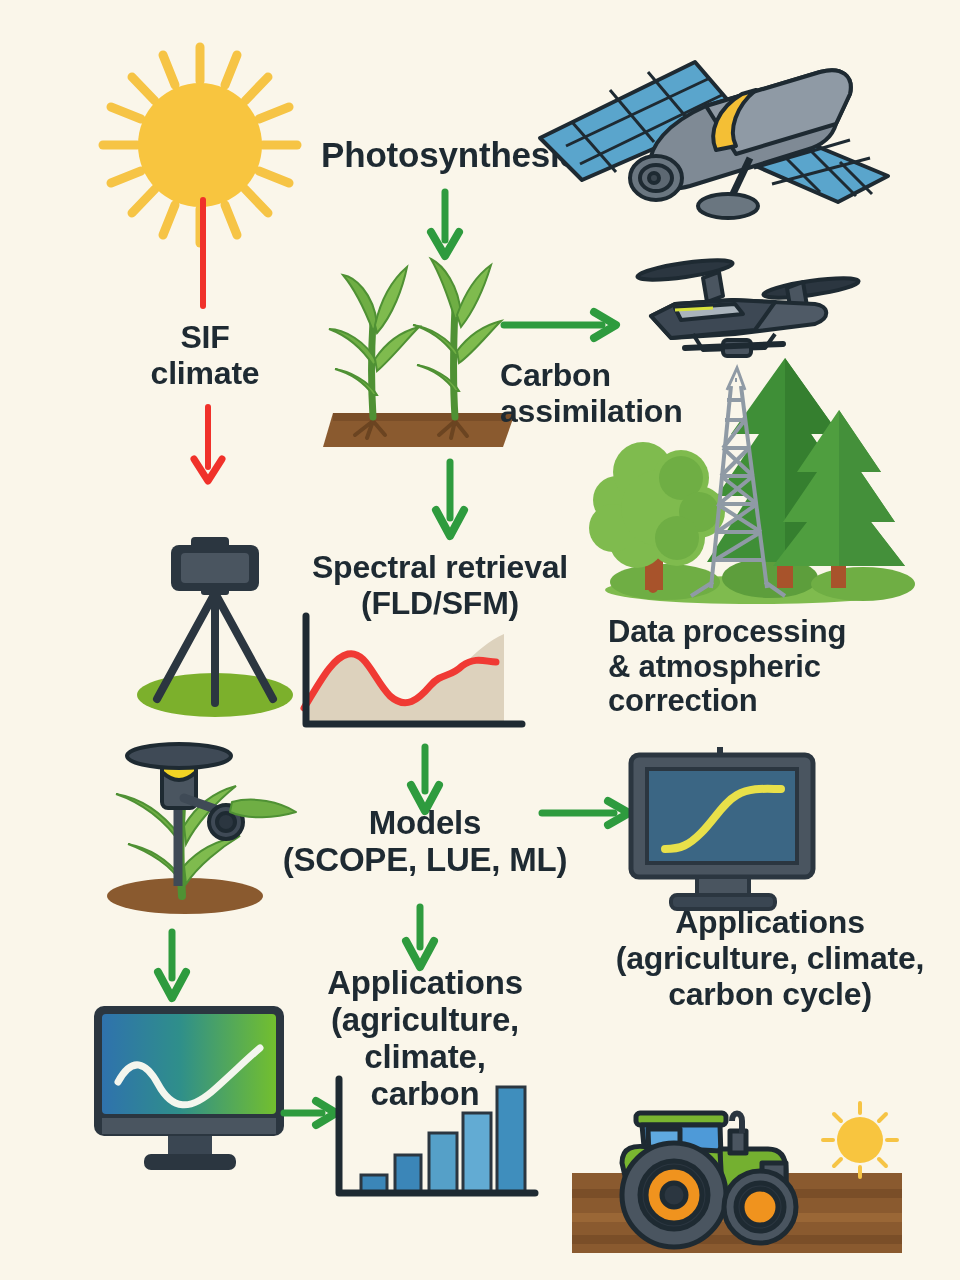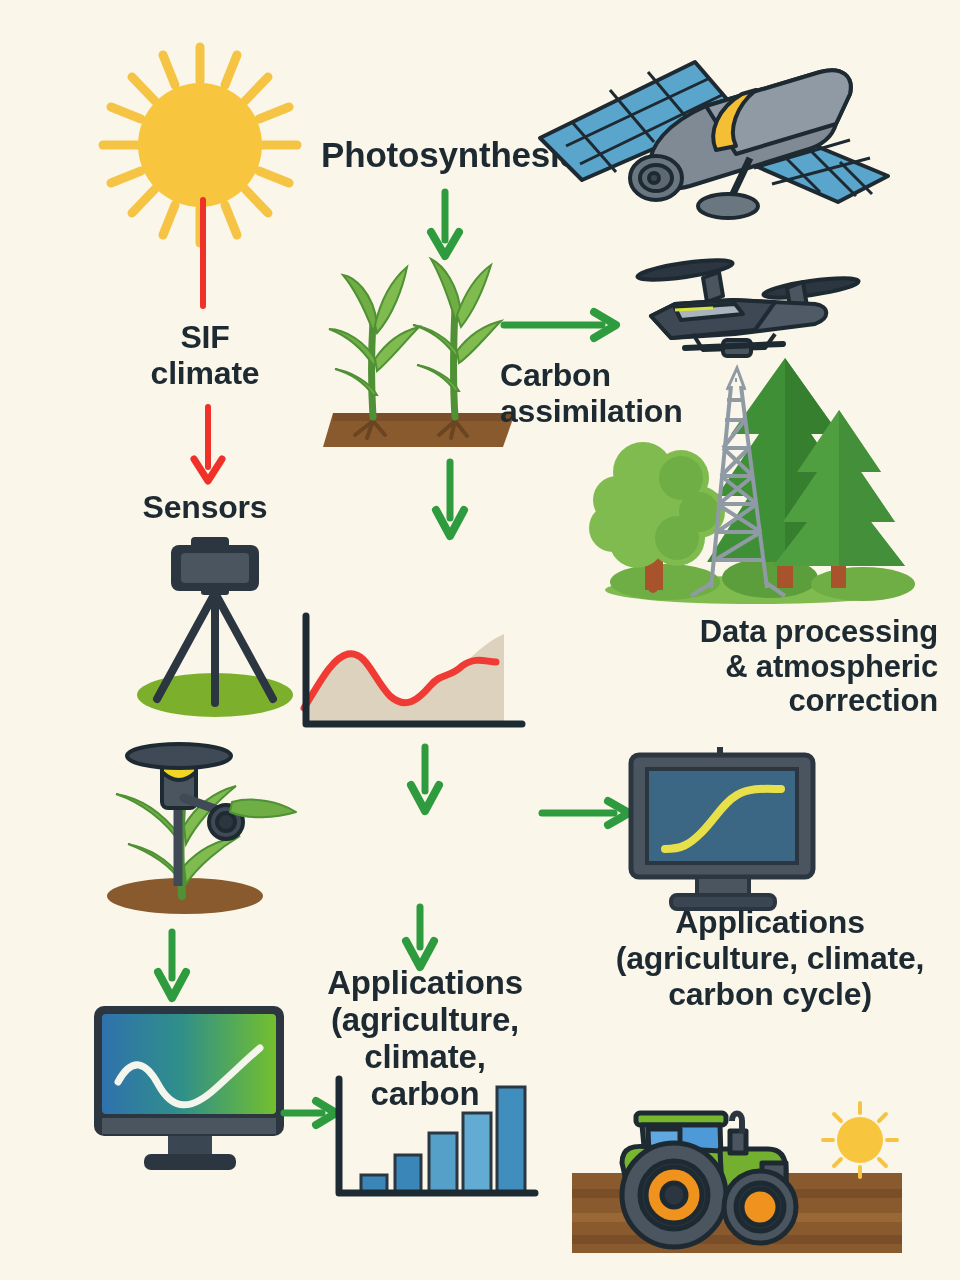--- a/index.html
+++ b/index.html
@@ -64,21 +64,20 @@
   <div class="lbl" style="left:100px;top:320px;width:210px;font-size:32px;">SIF
 climate</div>
 
   <div class="node" style="left:190px;top:405px;">
     <svg width="36" height="80" viewBox="0 0 36 80">
       <line x1="18" y1="2" x2="18" y2="62" stroke="#f0312a" stroke-width="6" stroke-linecap="round"></line>
       <path d="M4 54 L18 76 L32 54" fill="none" stroke="#f0312a" stroke-width="7" stroke-linecap="round" stroke-linejoin="round"></path>
     </svg>
   </div>
 
-  <div class="lbl" style="left:110px;top:490px;width:190px;font-size:32px;">Sensors</div>
 
   <div class="lbl" style="left:305px;top:135px;width:290px;font-size:35px;">Photosynthesis</div>
 
   <div class="node" style="left:425px;top:190px;">
     <svg width="40" height="70" viewBox="0 0 40 70">
       <line x1="20" y1="2" x2="20" y2="50" stroke="#2e9b3e" stroke-width="7" stroke-linecap="round"></line>
       <path d="M6 42 L20 66 L34 42" fill="none" stroke="#2e9b3e" stroke-width="8" stroke-linecap="round" stroke-linejoin="round"></path>
     </svg>
   </div>
 
@@ -228,21 +227,21 @@
         <path d="M140 30 L142 30"></path>
         <path d="M120 210 L170 210 M122 182 L166 182 M124 154 L162 154 M126 126 L158 126 M128 98 L154 98 M130 70 L150 70 M132 50 L147 50"></path>
         <path d="M120 210 L166 182 M122 182 L162 154 M124 154 L158 126 M126 126 L154 98 M128 98 L150 70"></path>
         <path d="M166 182 L122 154 M162 154 L126 126 M158 126 L128 98"></path>
         <path d="M132 40 L142 18 L150 40" stroke-width="3"></path>
         <path d="M118 232 L96 246 M170 232 L190 246" stroke-width="4"></path>
       </g>
     </svg>
   </div>
 
-  <div class="lbl" style="left:608px;top:615px;width:330px;font-size:31px;text-align:right;">Data processing
+  <div class="lbl" style="left:608px;top:615px;width:330px;font-size:31px;text-align:left;">Data processing
 &amp; atmospheric
 correction</div>
 
   <div class="node" style="left:115px;top:535px;">
     <svg width="200" height="185" viewBox="0 0 200 185">
       <ellipse cx="100" cy="160" rx="78" ry="22" fill="#7cb02c"></ellipse>
       <g stroke="#2b3640" stroke-width="8" stroke-linecap="round" fill="none">
         <path d="M100 58 L42 164"></path>
         <path d="M100 58 L158 164"></path>
         <path d="M100 58 L100 168"></path>
@@ -254,20 +253,22 @@
     </svg>
   </div>
 
   <div class="node" style="left:430px;top:460px;">
     <svg width="40" height="80" viewBox="0 0 40 80">
       <line x1="20" y1="2" x2="20" y2="58" stroke="#2e9b3e" stroke-width="7" stroke-linecap="round"></line>
       <path d="M6 50 L20 76 L34 50" fill="none" stroke="#2e9b3e" stroke-width="8" stroke-linecap="round" stroke-linejoin="round"></path>
     </svg>
   </div>
 
+  <div class="lbl" style="left:275px;top:550px;width:330px;font-size:32px;">Spectral retrieval
+(FLD/SFM)</div>
 
   <div class="node" style="left:290px;top:600px;">
     <svg width="250" height="140" viewBox="0 0 250 140">
       <path d="M14 108 C30 82 42 58 58 54 C76 50 84 80 100 96 C116 110 128 100 140 86 C152 72 160 78 172 66 C186 52 200 40 214 34 L214 124 L14 124 Z" fill="#ddd2bd"></path>
       <path d="M14 108 C30 82 42 58 58 54 C76 50 84 80 100 96 C116 110 128 100 140 86 C152 72 160 78 172 66 C186 56 196 62 206 62" fill="none" stroke="#f03a34" stroke-width="7" stroke-linecap="round" stroke-linejoin="round"></path>
       <path d="M16 16 L16 124 L232 124" fill="none" stroke="#1e2a32" stroke-width="7" stroke-linecap="round" stroke-linejoin="round"></path>
     </svg>
   </div>
 
   <div class="node" style="left:100px;top:740px;">
@@ -327,20 +328,22 @@
     </svg>
   </div>
 
   <div class="node" style="left:405px;top:745px;">
     <svg width="40" height="70" viewBox="0 0 40 70">
       <line x1="20" y1="2" x2="20" y2="46" stroke="#2e9b3e" stroke-width="7" stroke-linecap="round"></line>
       <path d="M6 40 L20 66 L34 40" fill="none" stroke="#2e9b3e" stroke-width="8" stroke-linecap="round" stroke-linejoin="round"></path>
     </svg>
   </div>
 
+  <div class="lbl" style="left:265px;top:805px;width:320px;font-size:33px;">Models
+(SCOPE, LUE, ML)</div>
 
   <div class="node" style="left:540px;top:795px;">
     <svg width="95" height="36" viewBox="0 0 95 36">
       <line x1="2" y1="18" x2="74" y2="18" stroke="#2e9b3e" stroke-width="7" stroke-linecap="round"></line>
       <path d="M68 6 L89 18 L68 30" fill="none" stroke="#2e9b3e" stroke-width="8" stroke-linecap="round" stroke-linejoin="round"></path>
     </svg>
   </div>
 
   <div class="node" style="left:625px;top:745px;">
     <svg width="200" height="165" viewBox="0 0 200 165">

